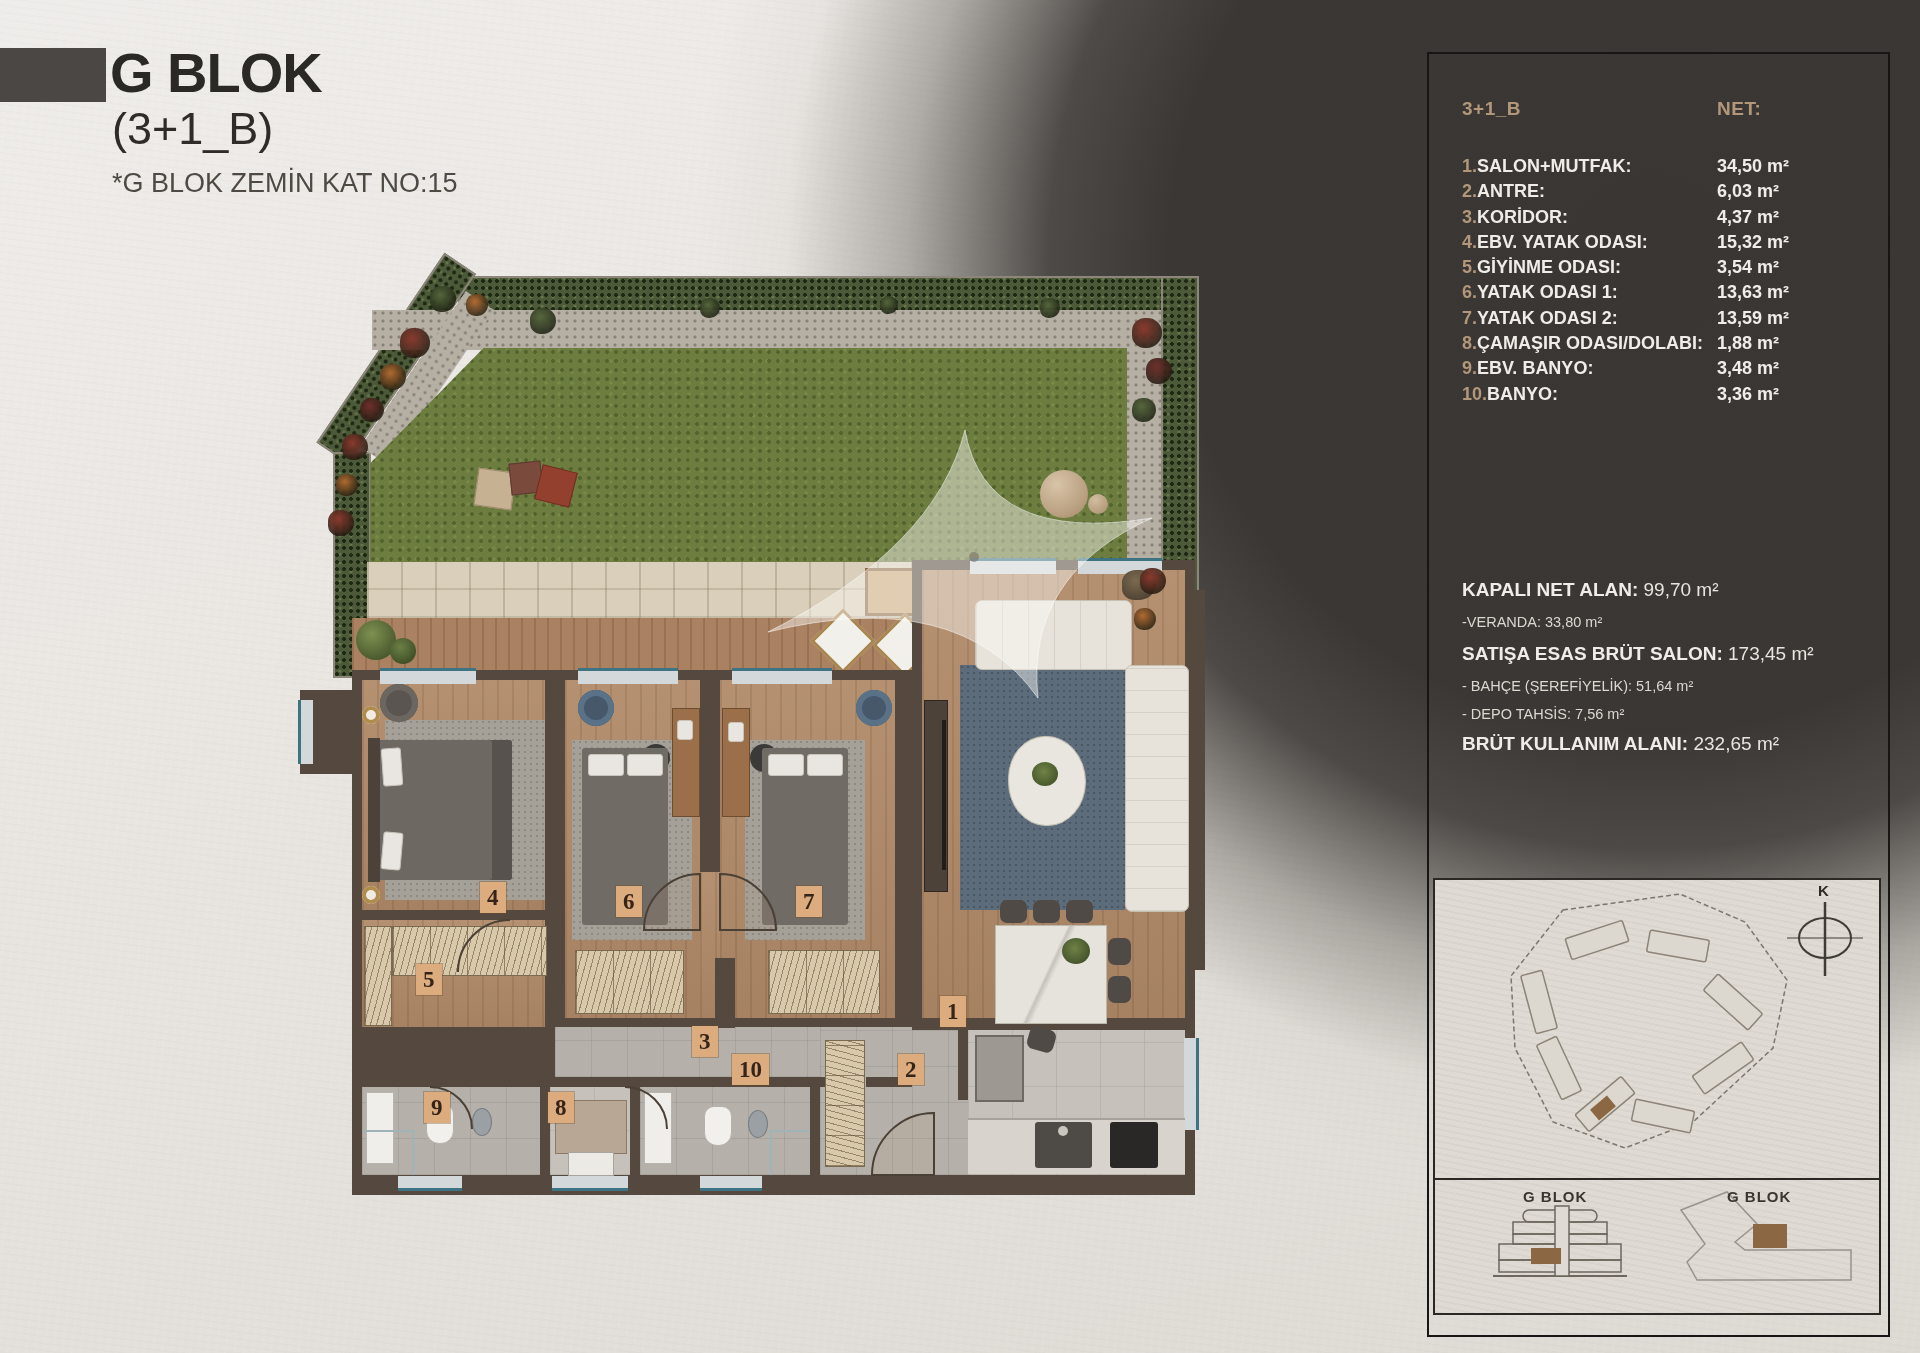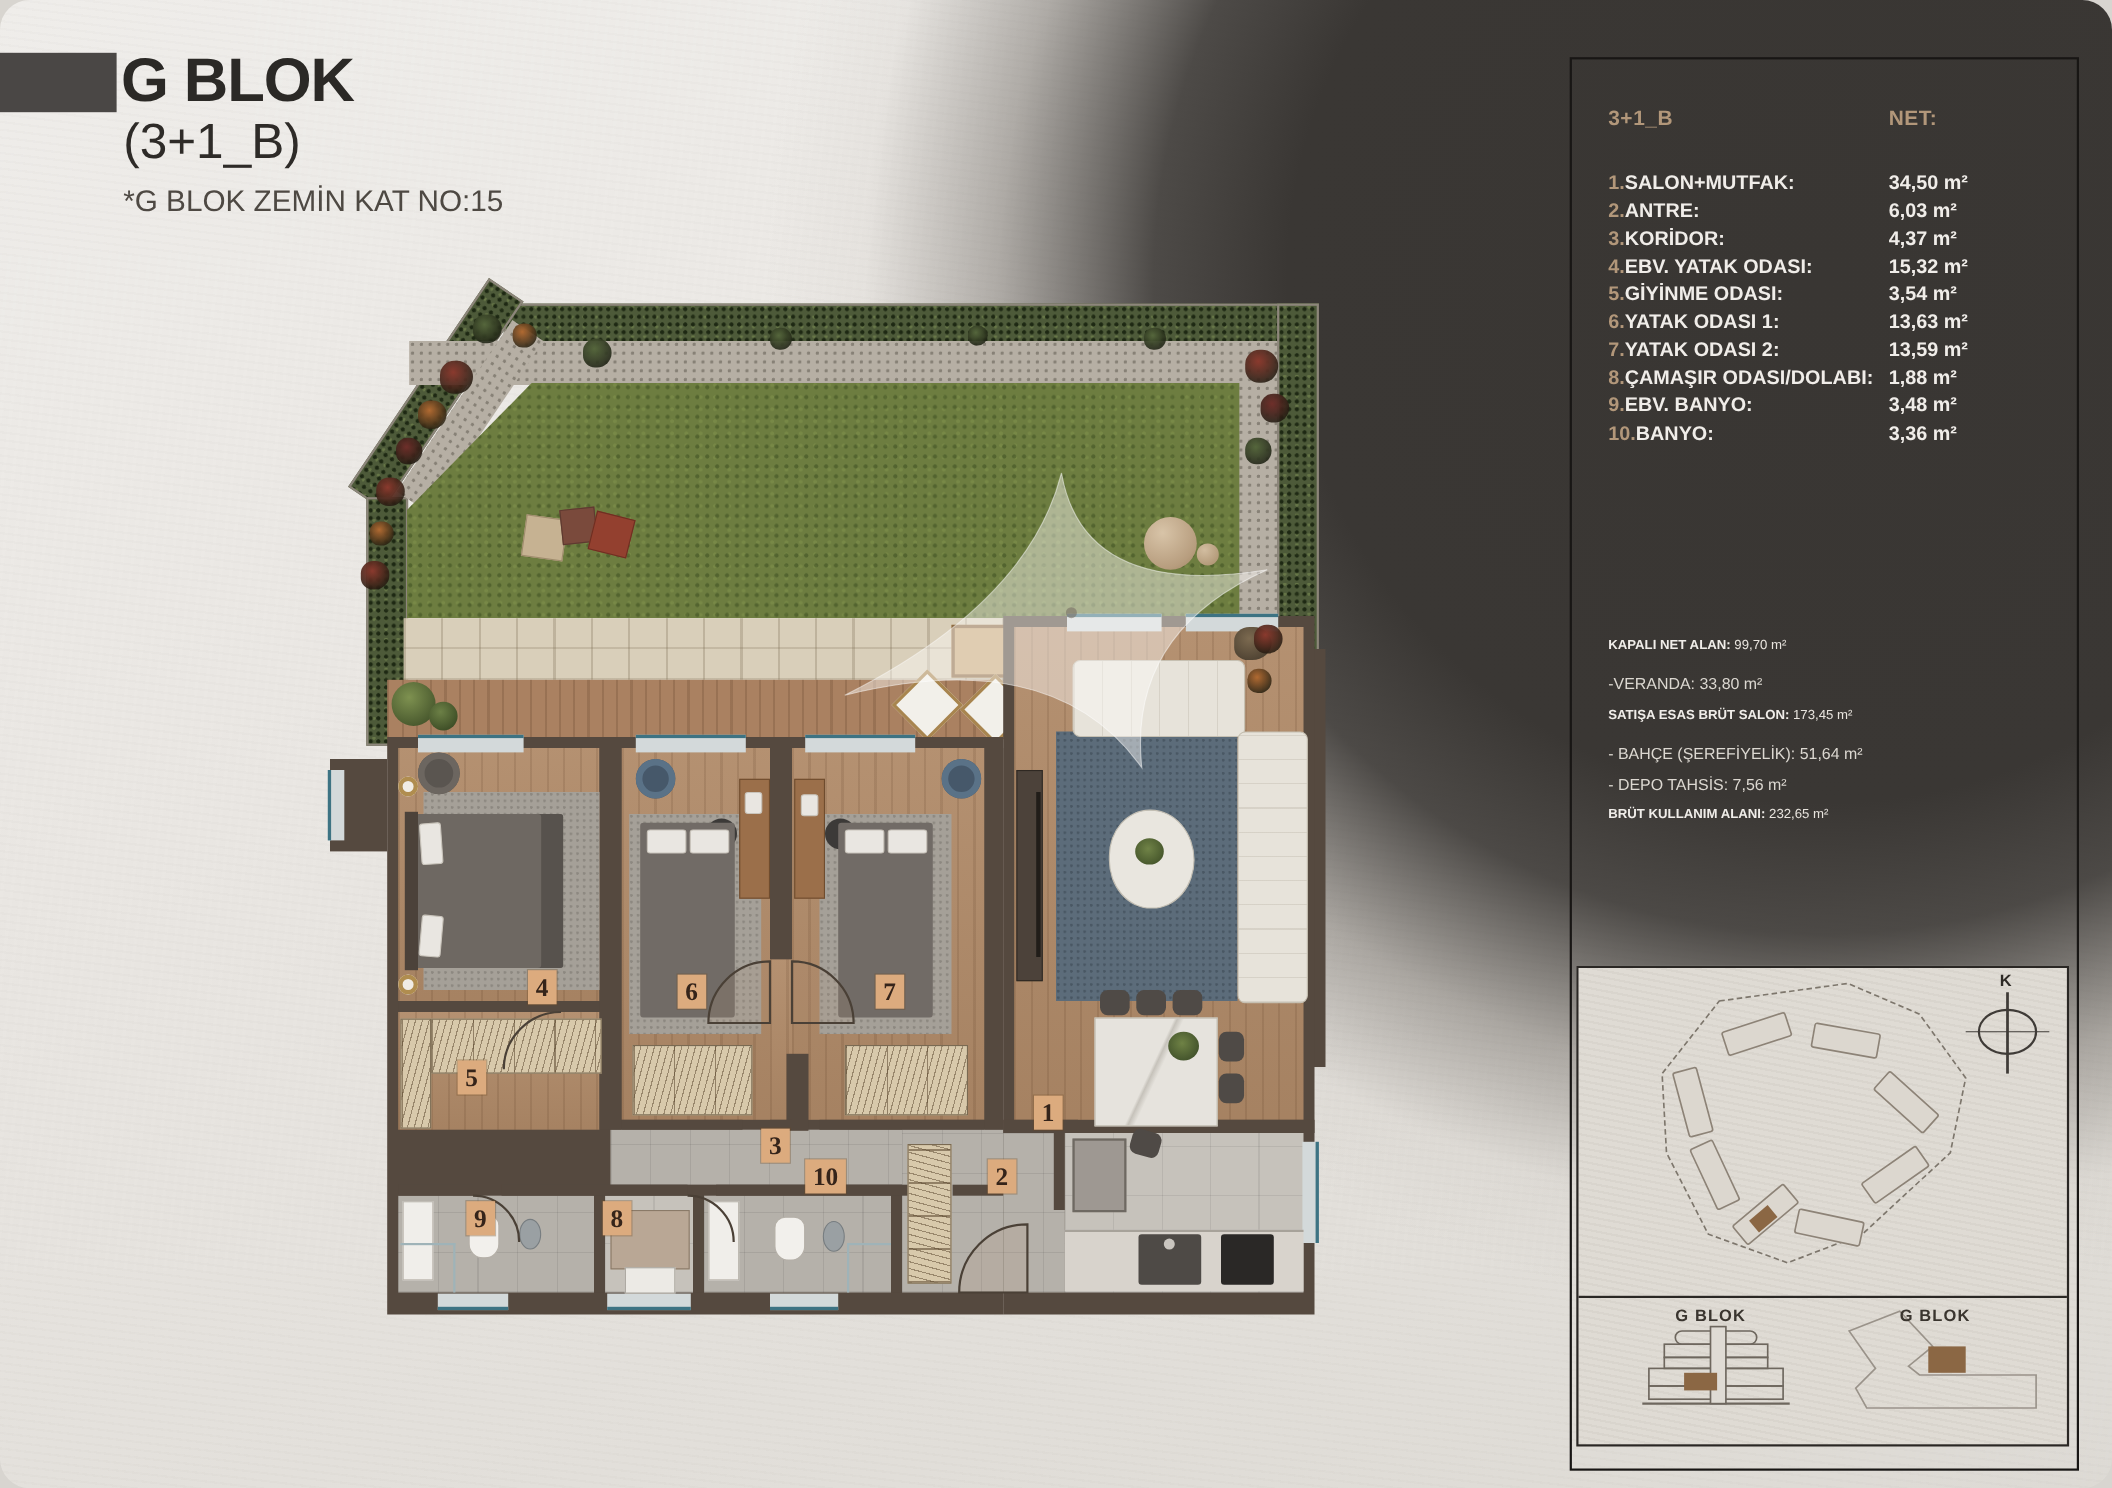--- a/index.html
+++ b/index.html
@@ -1,18 +1,18 @@
 <!DOCTYPE html>
 <html><head>
 <meta charset="utf-8">
 <style>
   html,body{margin:0;padding:0;}
   body{font-family:"Liberation Sans",sans-serif;background:#d8d5d0;}
   .page{position:relative;width:1920px;height:1353px;overflow:hidden;
-        background:linear-gradient(160deg,#efedea 0%,#e9e6e2 40%,#e2dfda 75%,#dddad4 100%);border-radius:27px;}
+        background:linear-gradient(160deg,#efedea 0%,#e9e6e2 40%,#e2dfda 75%,#dddad4 100%);}
   
   .page::before{content:"";position:absolute;inset:0;pointer-events:none;opacity:.5;
     background-image:repeating-linear-gradient(7deg,rgba(120,115,108,.05) 0 2px,transparent 2px 7px),
                      repeating-linear-gradient(97deg,rgba(255,255,255,.05) 0 3px,transparent 3px 9px);}
   .dark-wash{position:absolute;inset:0;pointer-events:none;
     background:radial-gradient(1010px 990px at 1655px 255px,
       #393633 0%, #3a3734 48%, rgba(60,57,54,.9) 60%, rgba(108,103,97,.48) 74%,
       rgba(190,185,178,.14) 86%, rgba(233,229,224,0) 95%);}
   
   .hdr-badge{position:absolute;left:0;top:48px;width:106px;height:54px;background:#4a4745;}
@@ -61,21 +61,21 @@
         padding:1px 7px;line-height:29px;box-shadow:0 0 0 1px rgba(110,75,38,.35);}
   
   .panel{position:absolute;left:1427px;top:52px;width:459px;height:1281px;border:2px solid #181614;}
   .p-head{position:absolute;left:33px;top:44px;right:28px;display:grid;grid-template-columns:255px 1fr;
           font-size:19px;font-weight:bold;color:#b2977a;letter-spacing:.5px;}
   #room-rows{position:absolute;left:33px;top:102px;right:24px;}
   .prow{display:grid;grid-template-columns:255px 1fr;height:25.3px;font-size:18px;font-weight:bold;color:#f0ede9;}
   .prow .lab b{color:#f0ede9;} .pnum{color:#b2977a;} .pval{white-space:nowrap;}
   .p-summary{position:absolute;left:33px;top:525px;right:20px;color:#f0ede9;}
   .s-line{position:absolute;left:0;white-space:nowrap;}
-  .s-bold{font-size:12px;font-weight:bold;} .s-bold .v{font-weight:normal;color:#e8e4de;}
+  .s-bold{font-size:19px;font-weight:bold;} .s-bold .v{font-weight:normal;color:#e8e4de;}
   .s-dim{font-size:14.5px;color:#dcd8d1;}
   .sitebox{position:absolute;left:4px;top:824px;width:444px;height:433px;background:#dfdbd4;border:2px solid #2a2724;
     background-image:repeating-linear-gradient(11deg,rgba(120,112,100,.06) 0 2px,transparent 2px 6px);}
   .sitemap{position:absolute;left:0;top:0;width:444px;height:298px;}
   .sitestrip{position:absolute;left:0;top:298px;width:444px;height:131px;border-top:2px solid #2a2724;}
   .strip-label{position:absolute;top:8px;font-size:15px;font-weight:bold;color:#3a352f;letter-spacing:1px;}
   svg text{font-family:"Liberation Sans",sans-serif;}
 </style>
 </head>
 <body>

